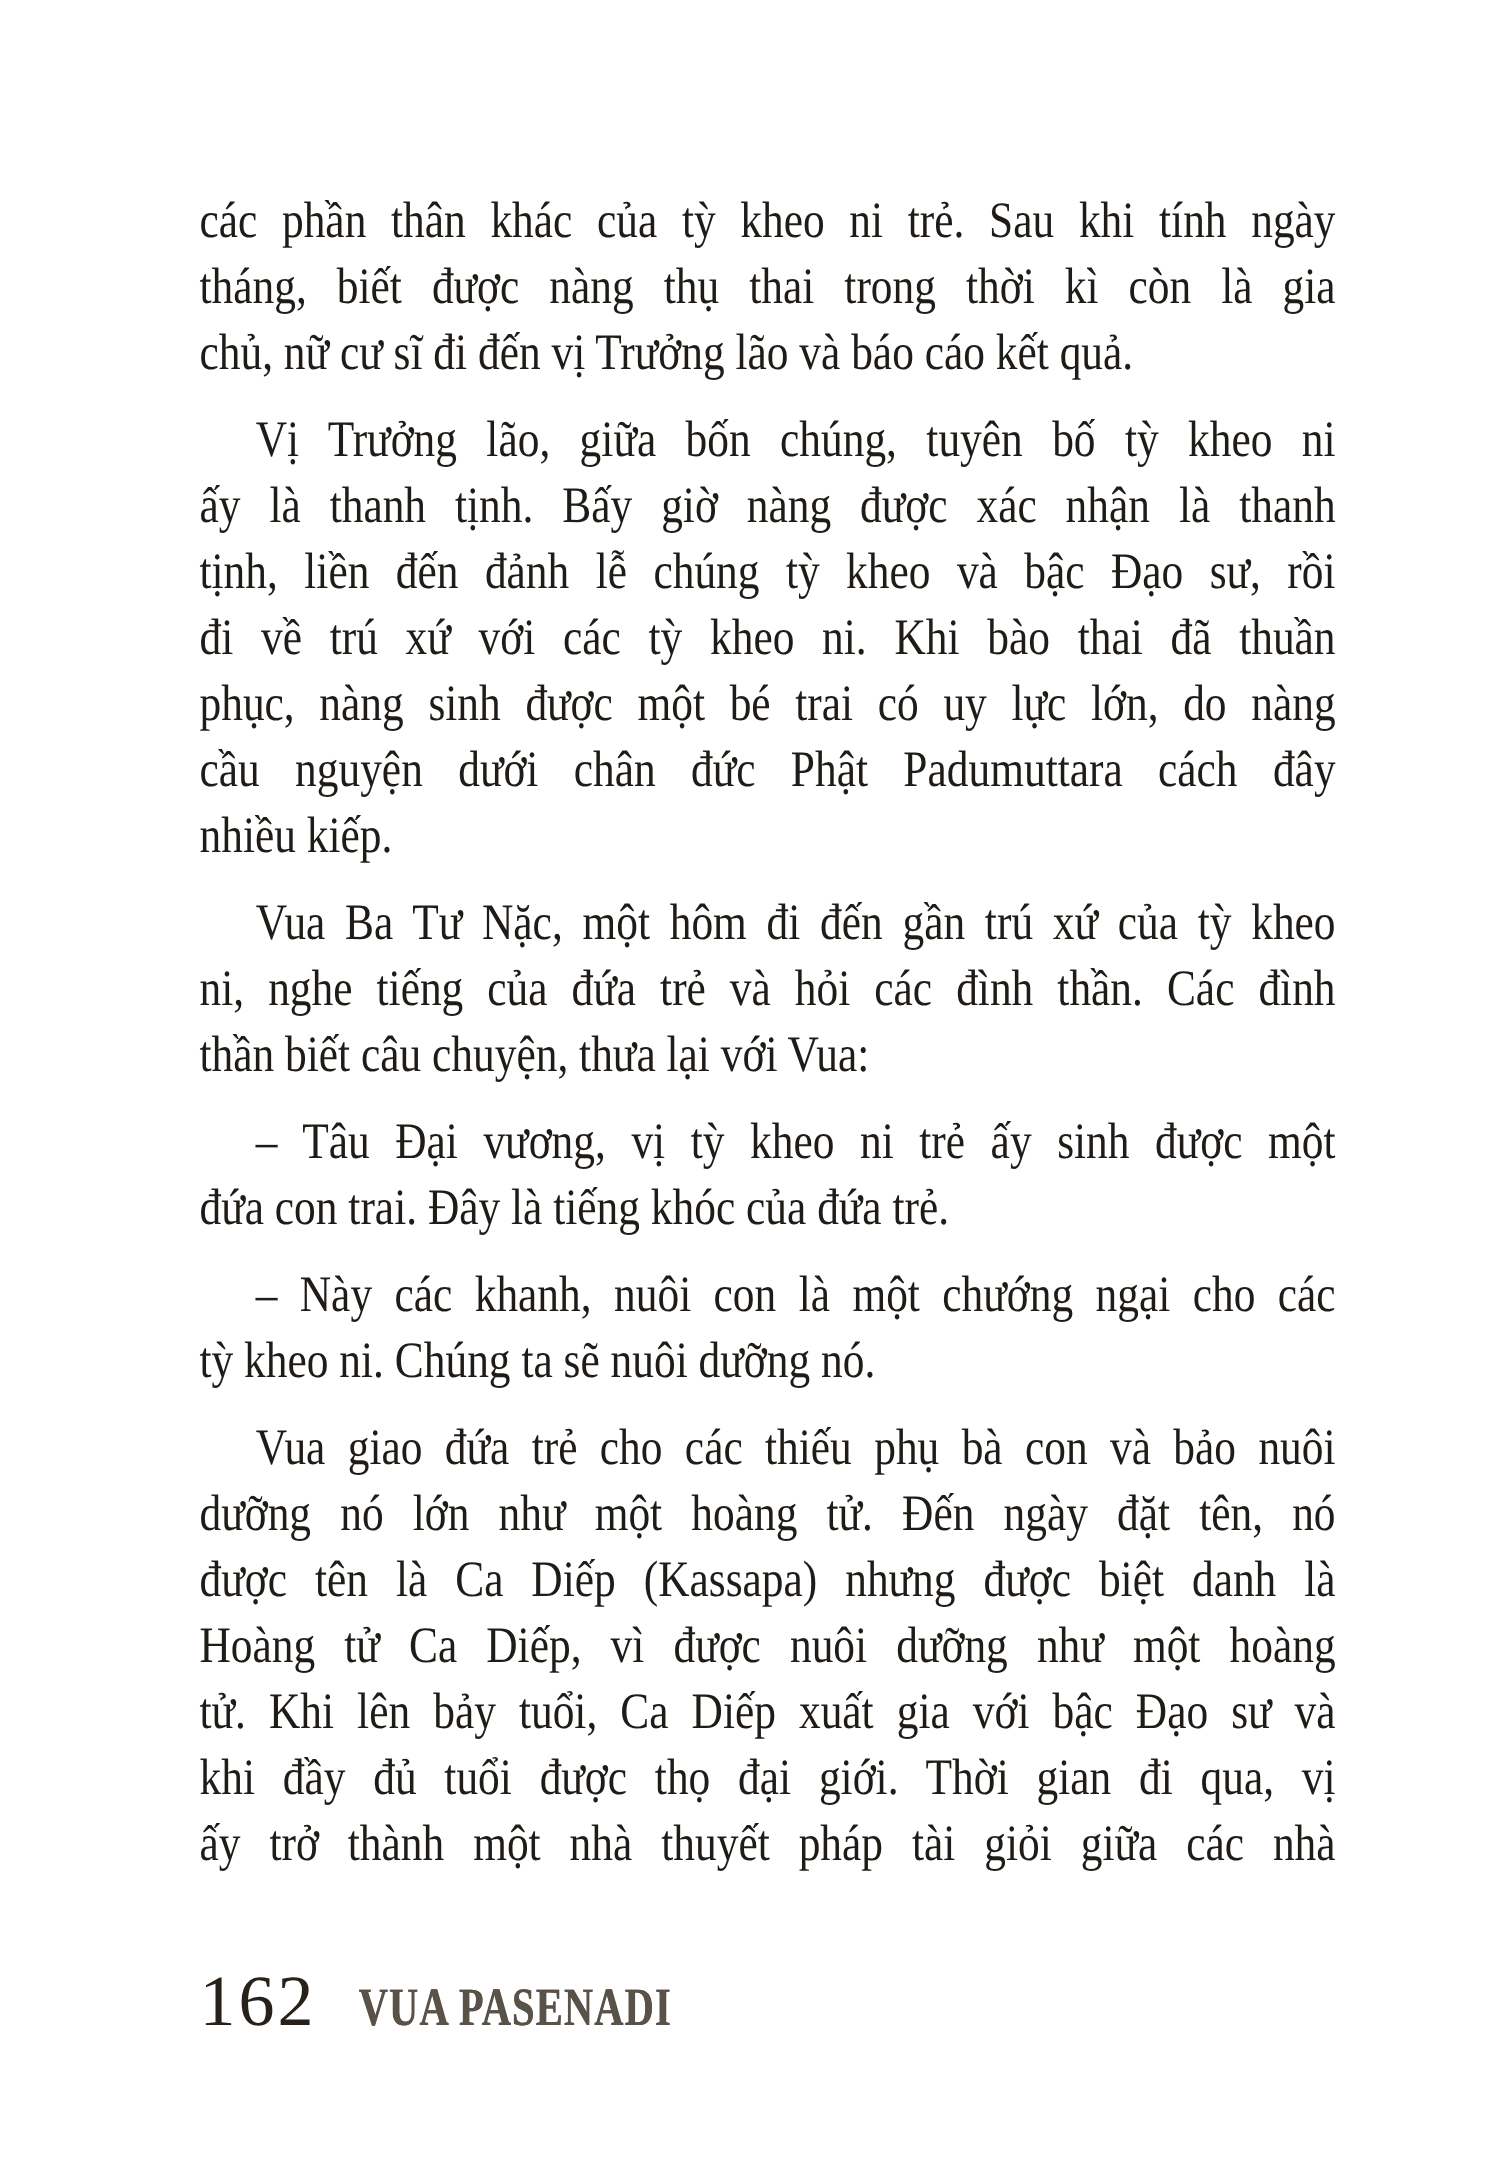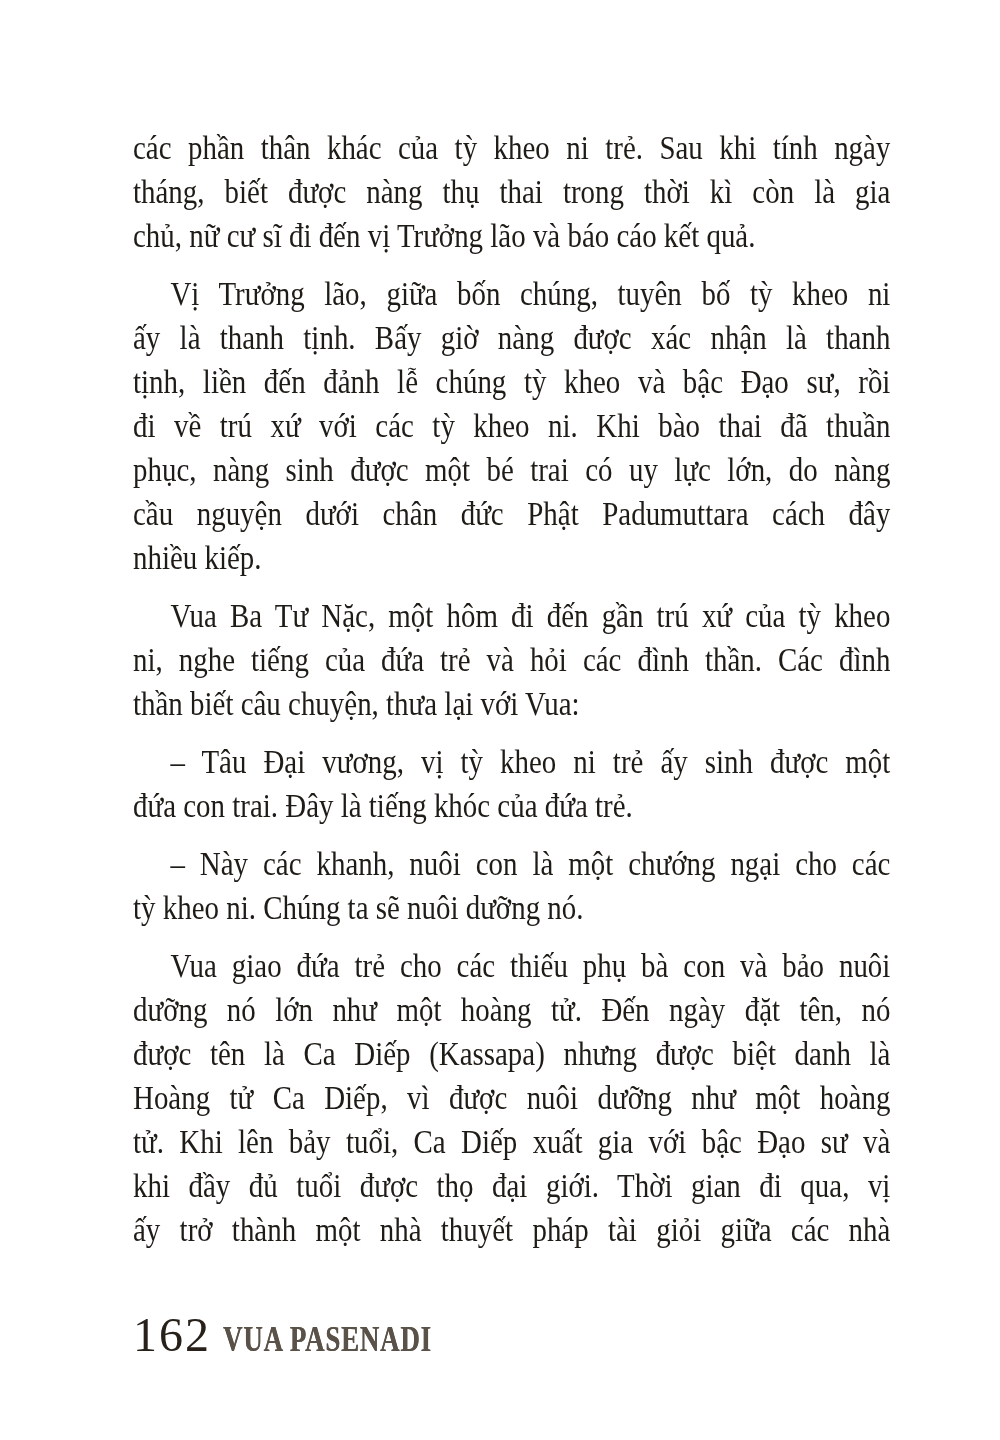--- a/index.html
+++ b/index.html
@@ -45,21 +45,21 @@
   .para.indent .line:first-child {
     text-indent: 44px;
   }
   
   .page-footer {
     position: absolute;
     left: 133px;
     top: 1311px;
     display: flex;
     align-items: baseline;
-    gap: 12px;
+    gap: 28px;
   }
   .page-number {
     font-size: 48px;
     line-height: 48px;
     letter-spacing: 2px;
     color: var(--page-number, #28211a);
   }
   .running-title {
     font-size: 36px;
     line-height: 36px;

